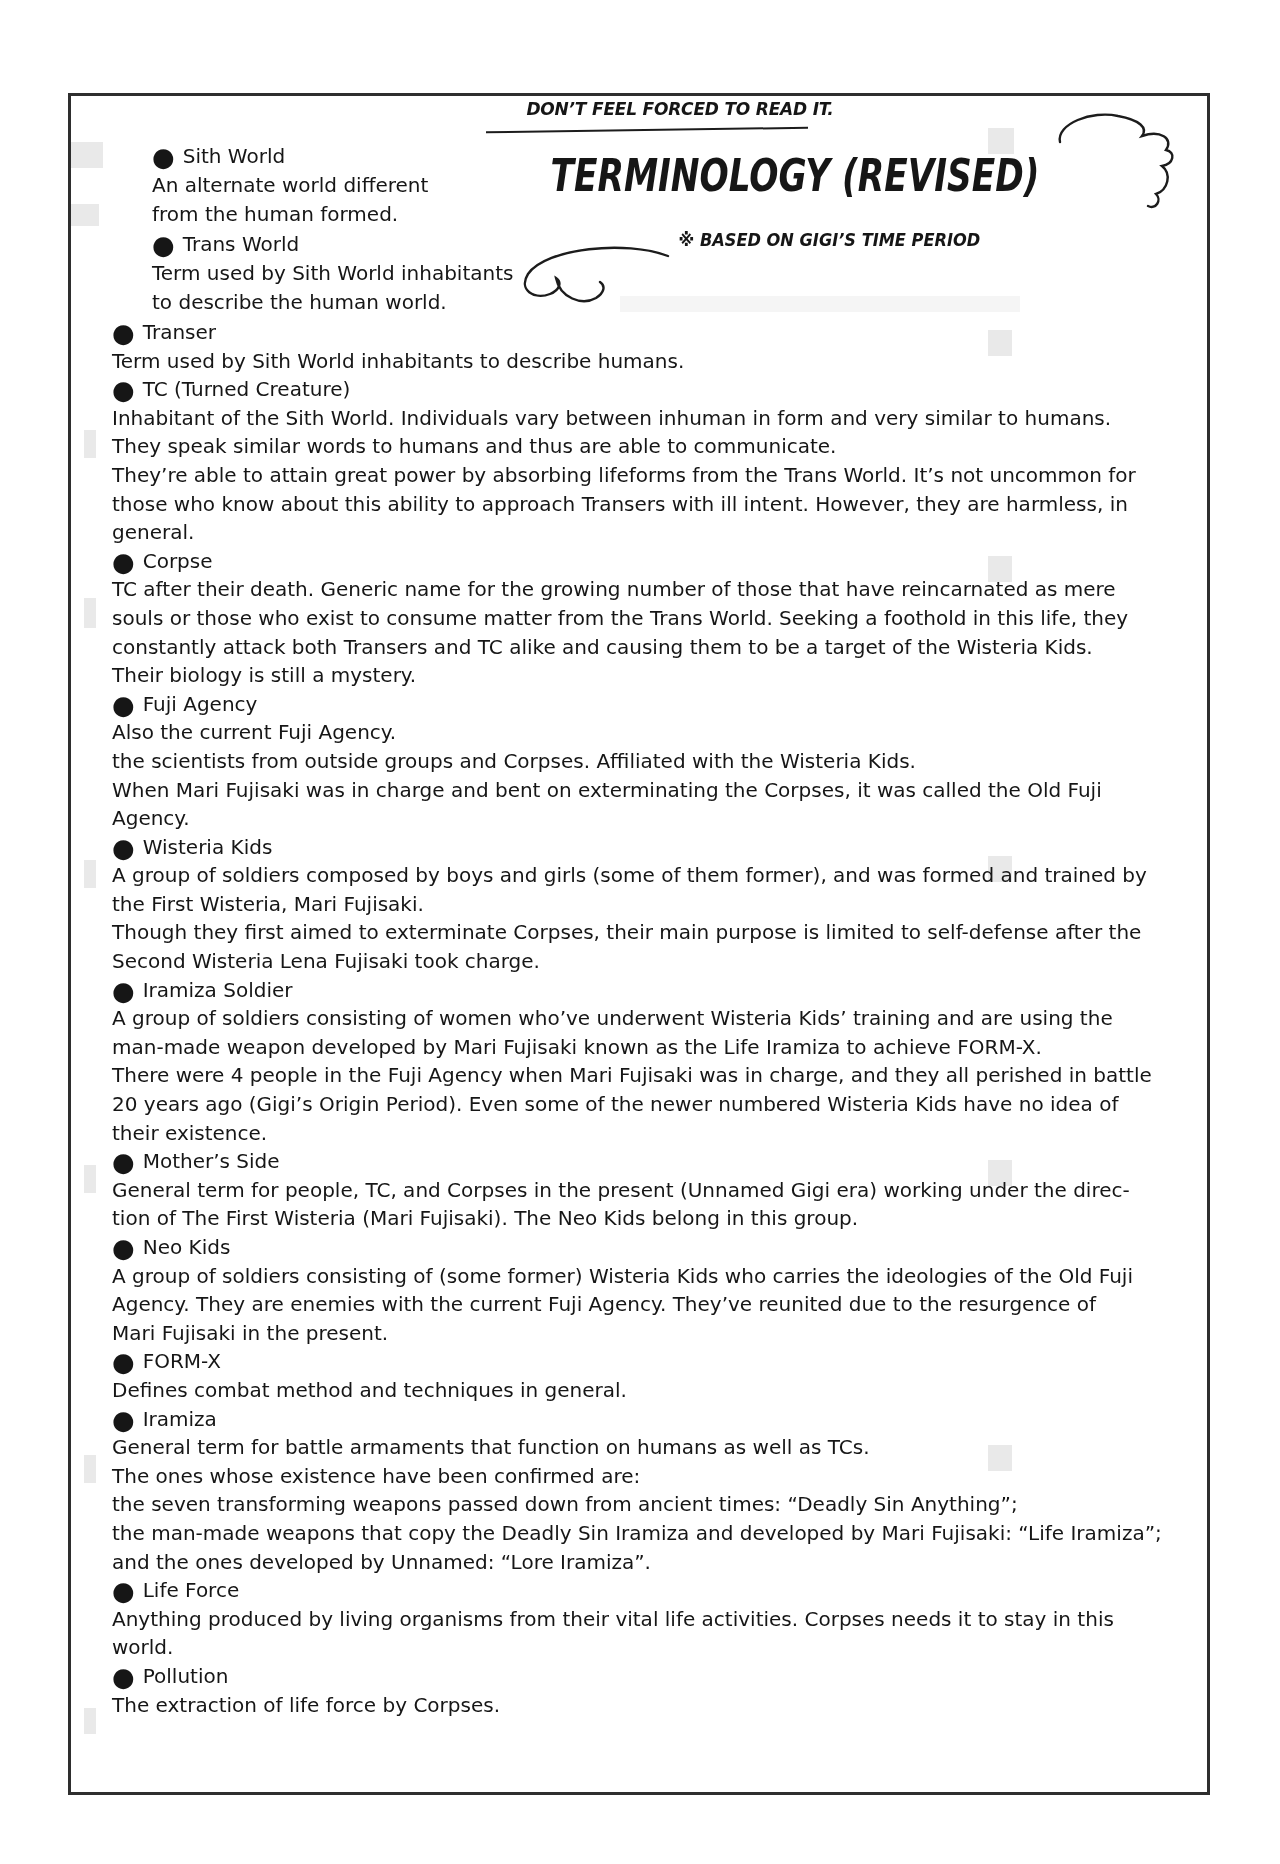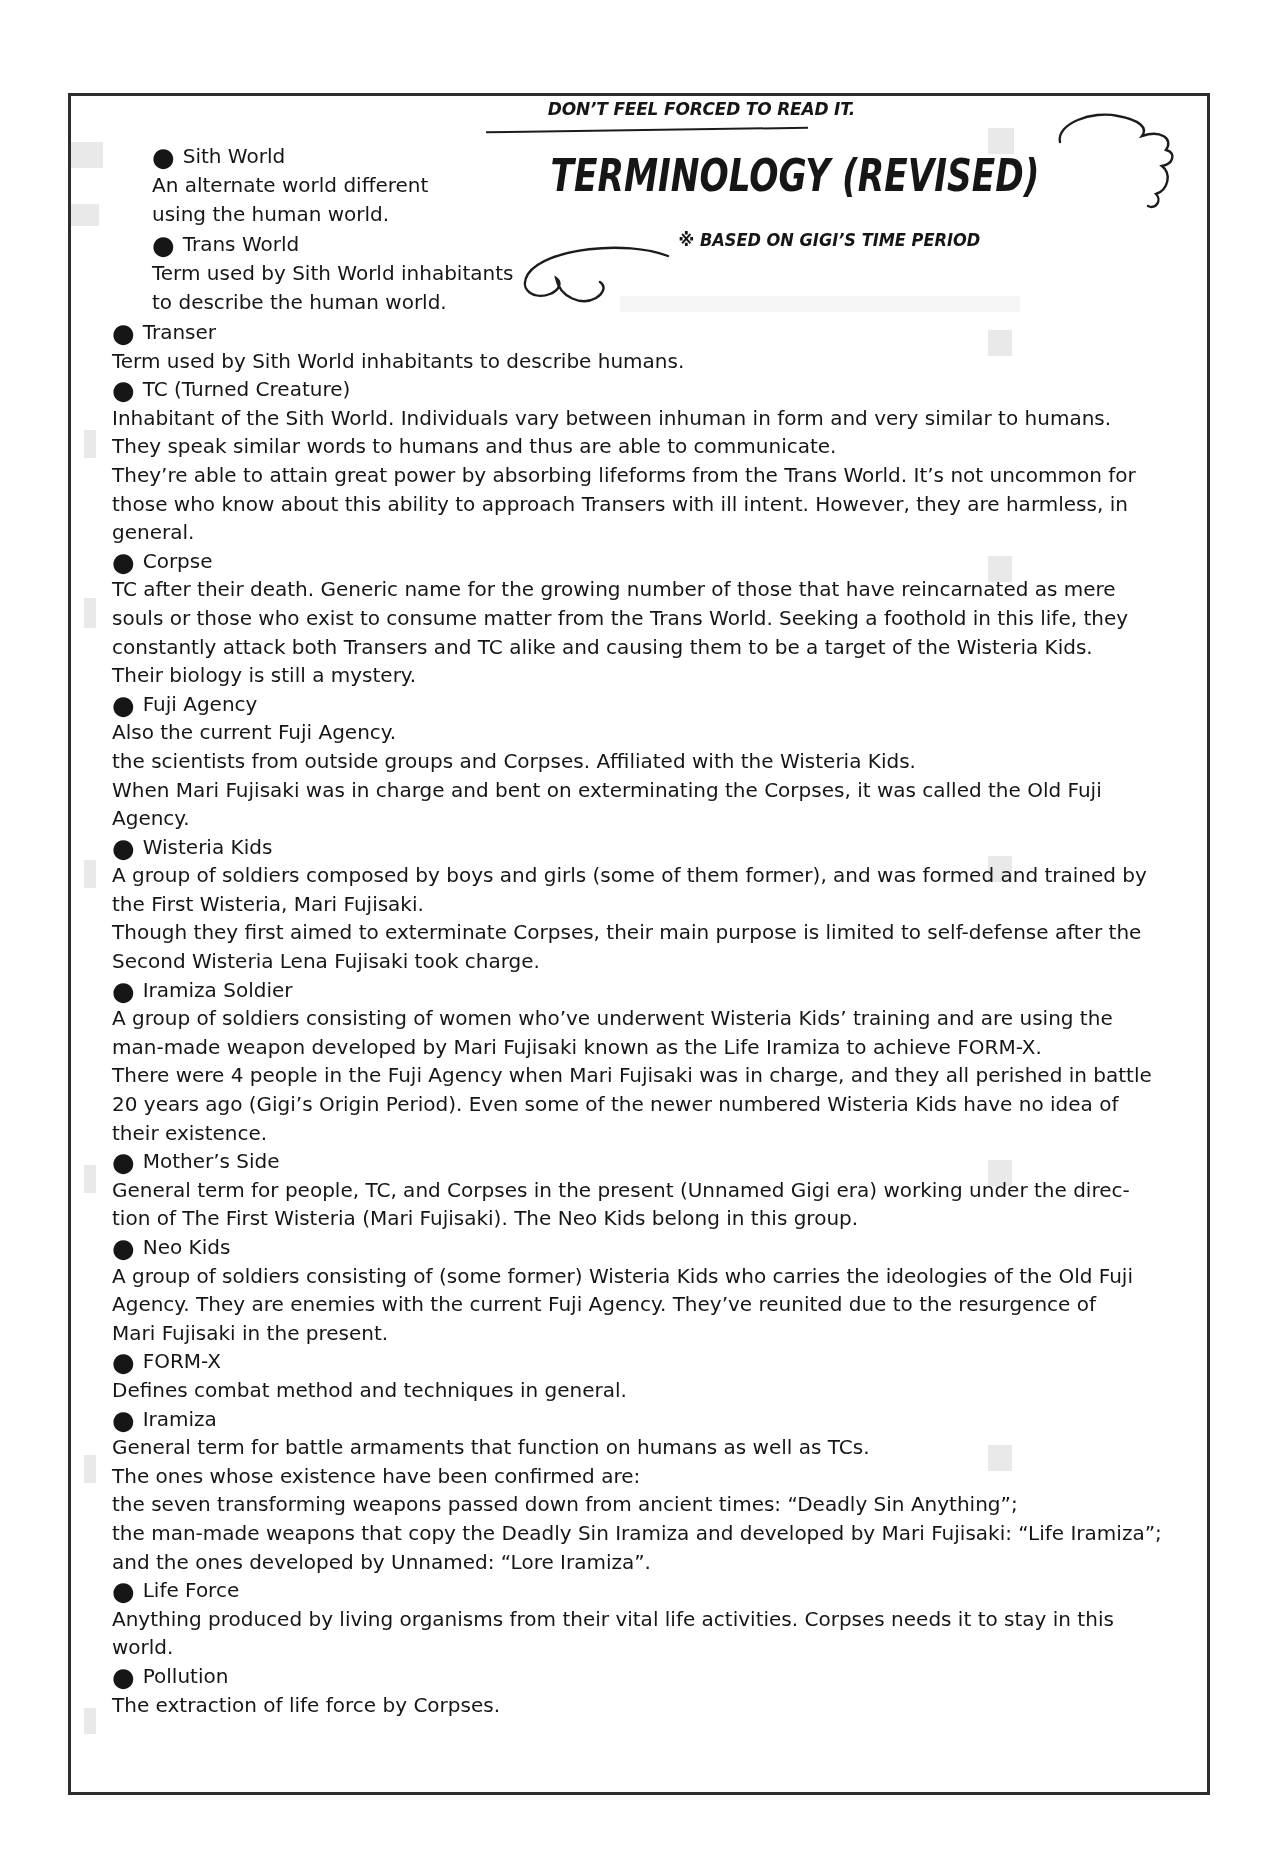--- a/index.html
+++ b/index.html
@@ -19,21 +19,21 @@
     box-sizing:border-box;
   }
   
   .artifact{position:absolute;background:#e9e9e9;pointer-events:none;}
   .artifact.lighter{background:#f5f5f5;}
 
   
   .note{
     position:absolute;left:505px;top:99px;width:350px;
     font-size:17px;font-weight:bold;font-style:italic;
-    letter-spacing:-0.2px;text-align:right;white-space:nowrap;
+    letter-spacing:-0.2px;text-align:center;white-space:nowrap;
   }
   .note-underline{
     position:absolute;left:486px;top:129px;width:322px;height:2px;
     background:#1c1c1c;transform:rotate(-0.8deg);
   }
   .title{
     position:absolute;left:500px;top:150px;width:460px;
     font-size:44px;font-weight:bold;font-style:italic;
     text-align:center;white-space:nowrap;
     transform:scaleX(0.78);transform-origin:50% 50%;
@@ -99,21 +99,21 @@
   </div>
   <div class="doodle" style="left:1052px;top:108px;">
     <svg width="136" height="108" viewBox="0 0 136 108" fill="none" xmlns="http://www.w3.org/2000/svg">
       <path d="M8,34 C4,16 40,2 66,8 C88,12 96,20 90,28 C108,22 122,30 114,42 C124,44 122,56 110,58 C120,66 116,82 104,86 C110,92 104,102 96,98" stroke="#1c1c1c" stroke-width="2.4" stroke-linecap="round" fill="none"></path>
     </svg>
   </div>
 
   <div class="terms" id="left-terms">
       <div class="line head"><span class="bullet">●</span><span>Sith World</span></div>
       <div class="line">An alternate world different</div>
-      <div class="line">using the human world.</div>
+      <div class="line">from the human formed.</div>
       <div class="line head"><span class="bullet">●</span><span>Trans World</span></div>
       <div class="line">Term used by Sith World inhabitants</div>
       <div class="line">to describe the human world.</div>
     </div>
 
   <div class="terms" id="main-terms">
       <div class="line head"><span class="bullet">●</span><span>Transer</span></div>
       <div class="line">Term used by Sith World inhabitants to describe humans.</div>
       <div class="line head"><span class="bullet">●</span><span>TC (Turned Creature)</span></div>
       <div class="line">Inhabitant of the Sith World. Individuals vary between inhuman in form and very similar to humans.</div>

